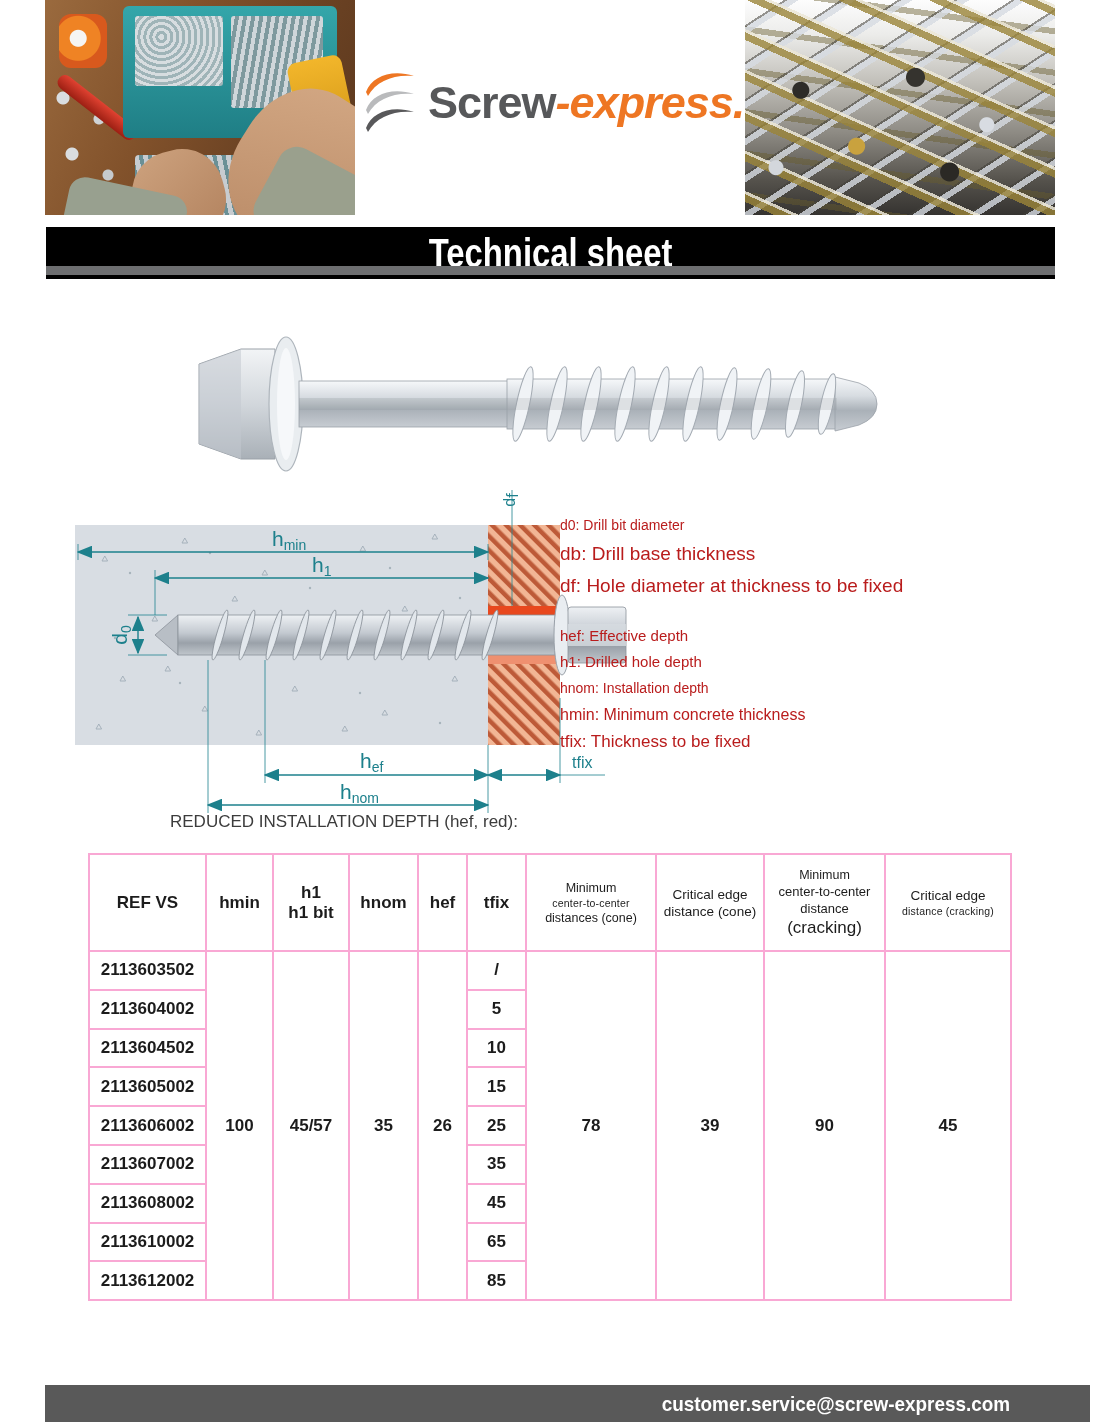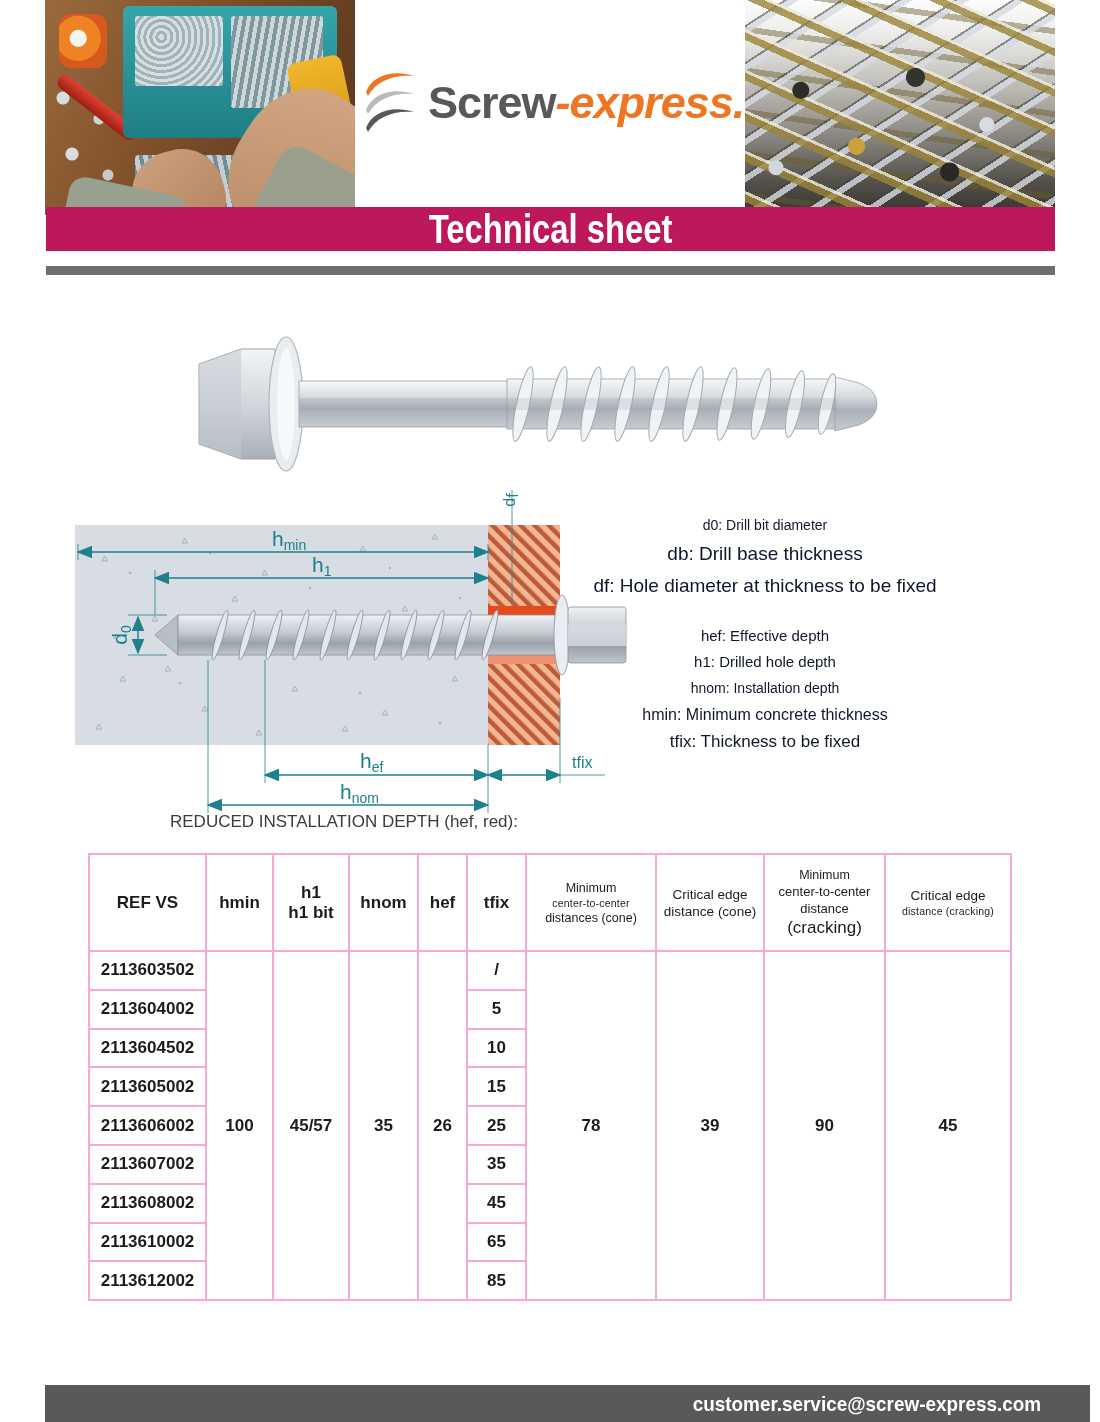--- a/index.html
+++ b/index.html
@@ -53,37 +53,37 @@
       radial-gradient(circle at 70% 75%,#c6cacd 0 5px,rgba(0,0,0,0) 6px);}
 
   
   .logo{position:absolute;left:364px;top:70px;display:flex;align-items:center;}
   .logo-arcs{width:56px;height:66px;margin-right:8px;}
   .logo-text{font-size:45px;font-weight:bold;letter-spacing:-1px;white-space:nowrap;}
   .logo-text .brand{color:#57585a;}
   .logo-text .suffix{color:#ee7623;font-style:italic;}
 
   
-  .banner{position:absolute;left:46px;top:207px;width:1009px;height:44px;background:#be185d;
+  .banner{position:absolute;left:46px;top:227px;width:1009px;height:52px;background:#000000;
           display:flex;align-items:center;justify-content:center;}
   .banner-title{color:#ffffff;font-size:40px;font-weight:bold;display:inline-block;
           transform:scaleX(.82);letter-spacing:0;}
   .banner-strip{position:absolute;left:46px;top:266px;width:1009px;height:9px;background:#6d6e70;}
 
   
   .product{position:absolute;left:185px;top:328px;width:695px;height:152px;}
   .diagram{position:absolute;left:60px;top:478px;width:575px;height:345px;}
   .dim{stroke:#1d808c;stroke-width:1.4;fill:none;}
   .ext{stroke:#2a8a94;stroke-width:1;fill:none;opacity:.85;}
   .dim-label{fill:#1d808c;font-size:21px;font-family:"Liberation Sans",sans-serif;}
   .dim-label .sub{font-size:14px;}
   .dim-label-sm{fill:#1d808c;font-size:16px;font-family:"Liberation Sans",sans-serif;}
 
   
-  .definitions{position:absolute;left:560px;top:516px;width:410px;text-align:center;color:#0f172a;}
+  .definitions{position:absolute;left:560px;top:516px;width:410px;text-align:left;color:#b91c1c;}
   .definitions div{margin-bottom:6px;line-height:1.35;}
   .def-0{font-size:14px;}
   .def-1{font-size:19px;}
   .def-2{font-size:19px;}
   .def-3{font-size:15px;margin-top:28px;}
   .def-4{font-size:15px;}
   .def-5{font-size:14px;}
   .def-6{font-size:16px;}
   .def-7{font-size:17px;}
 
@@ -100,21 +100,21 @@
   .l-md{font-size:12.5px;margin:2px 0;}
   .l-sm{font-size:10.5px;margin:2px 0;letter-spacing:.2px;}
   .l-lg{font-size:13.5px;margin:2px 0;}
   .l-md2{font-size:13px;margin:2px 0;}
   .l-xl{font-size:17px;margin:1px 0;}
   td.ref{font-weight:bold;font-size:17px;}
   td.num{font-weight:bold;font-size:17px;}
 
   
   .footer{position:absolute;left:45px;top:1385px;width:1045px;height:37px;background:#595959;
-      display:flex;align-items:center;justify-content:flex-end;padding-right:49px;box-sizing:border-box;}
+      display:flex;align-items:center;justify-content:flex-end;padding-right:80px;box-sizing:border-box;}
   .footer-email{color:#ffffff;font-size:21px;font-weight:bold;display:inline-block;transform:scaleX(.9);transform-origin:right center;}
 </style>
 </head>
 <body>
 
 <div class="page">
 
   <div class="photo photo-left">
     <div class="pl-item pl-washers"></div>
     <div class="pl-item pl-tape"></div>

